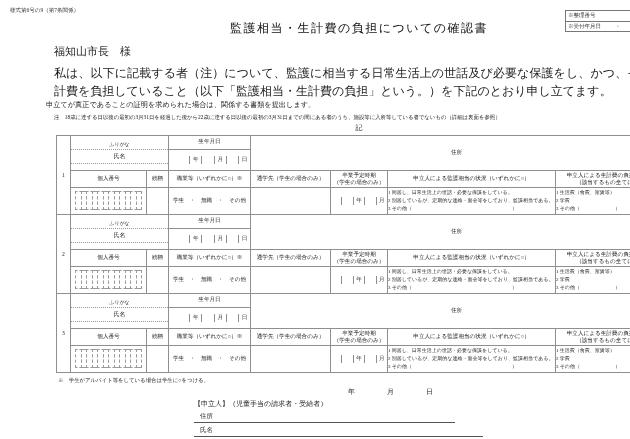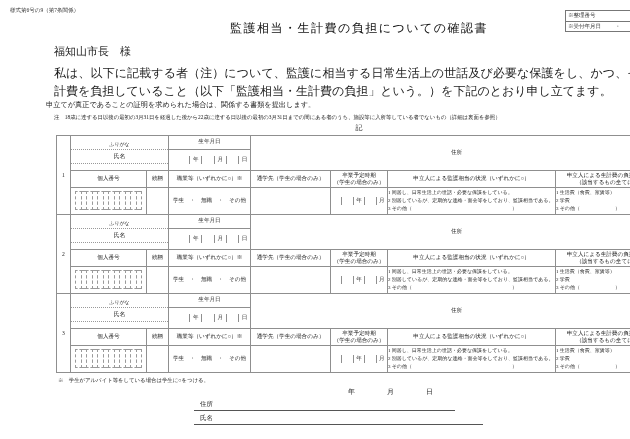--- a/index.html
+++ b/index.html
@@ -331,17 +331,18 @@
   </table>
 
   <div class="footnote">※　学生がアルバイト等をしている場合は学生に○をつける。</div>
 
   <div class="sig-block">
     <div class="date-line">
       <span>年</span>
       <span>月</span>
       <span>日</span>
     </div>
+    <div class="applicant-label">【申立人】（児童手当の請求者・受給者）</div>
     <div class="sig-line addr">住所</div>
     <div class="sig-line name">氏名</div>
   </div>
 
 </div>
 
 </body></html>

